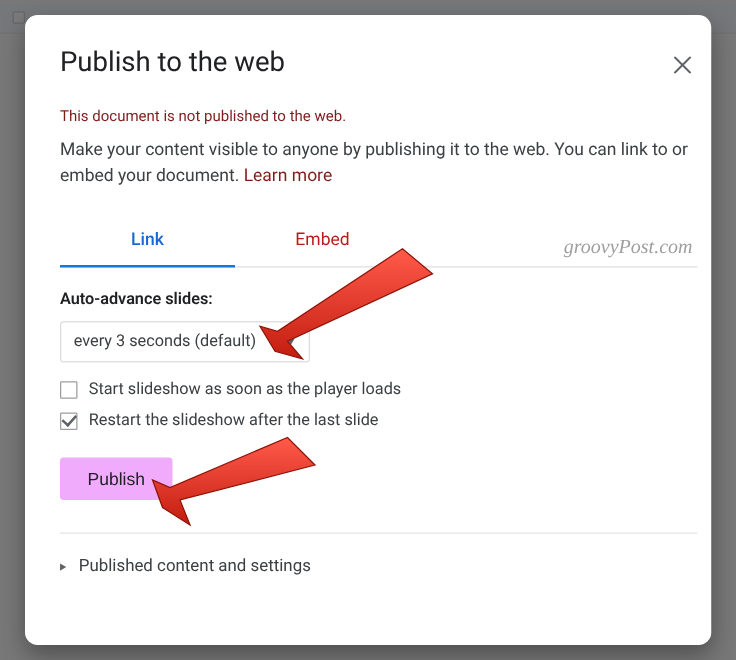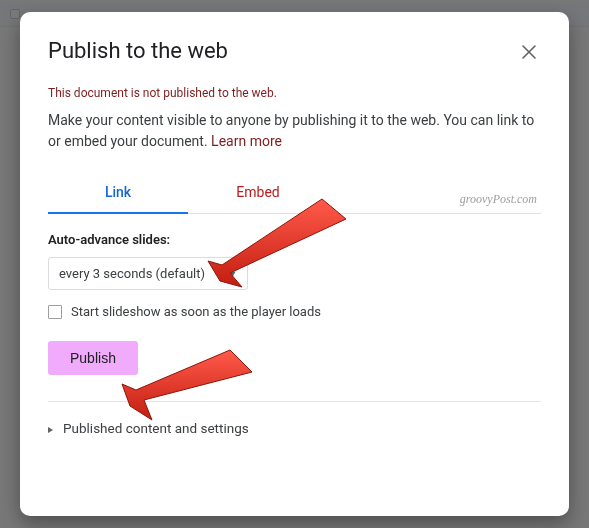--- a/index.html
+++ b/index.html
@@ -28,21 +28,21 @@
     background: rgba(60,60,60,0.68);
   }
 
   .dialog {
     position: absolute;
     left: 20px; top: 12px;
     width: 549px; height: 504px;
     background: #fff;
     border-radius: 10px;
     box-shadow: 0 8px 20px rgba(0,0,0,0.35);
-    padding: 26px 28px 16px 28px;
+    padding: 26px 11px 16px 28px;
     color: #3c4043;
   }
 
   .dlg-header { display: flex; justify-content: space-between; align-items: flex-start; }
   .dlg-title {
     font-size: 22px;
     color: #202124;
     font-weight: 400;
   }
   .close {
@@ -88,21 +88,21 @@
     color: #1967d2;
     font-weight: 500;
     border-bottom: 2px solid #1a73e8;
     margin-bottom: -1px;
   }
   .watermark {
     position: absolute;
     right: 4px; bottom: 6px;
     font-family: Georgia, 'Times New Roman', serif;
     font-style: italic;
-    font-size: 12px;
+    font-size: 16px;
     color: #9e9e9e;
     pointer-events: none;
     margin-top: 30px;
   }
 
   .section-label {
     margin-top: 18px;
     font-size: 13px;
     font-weight: 600;
     color: #202124;
@@ -226,20 +226,24 @@
   <div class="select">
     <span>every 3 seconds (default)</span>
     <span class="caret">▼</span>
   </div>
 
   <div class="cb-row">
     <span class="checkbox"></span>
     <span>Start slideshow as soon as the player loads</span>
   </div>
 
+  <div class="cb-row">
+    <span class="checkbox checked"></span>
+    <span>Restart the slideshow after the last slide</span>
+  </div>
 
   <button class="publish-btn">Publish</button>
 
   <hr class="sep">
 
   <div class="expand-row">
     <span class="tri">▸</span>
     <span>Published content and settings</span>
   </div>
 

